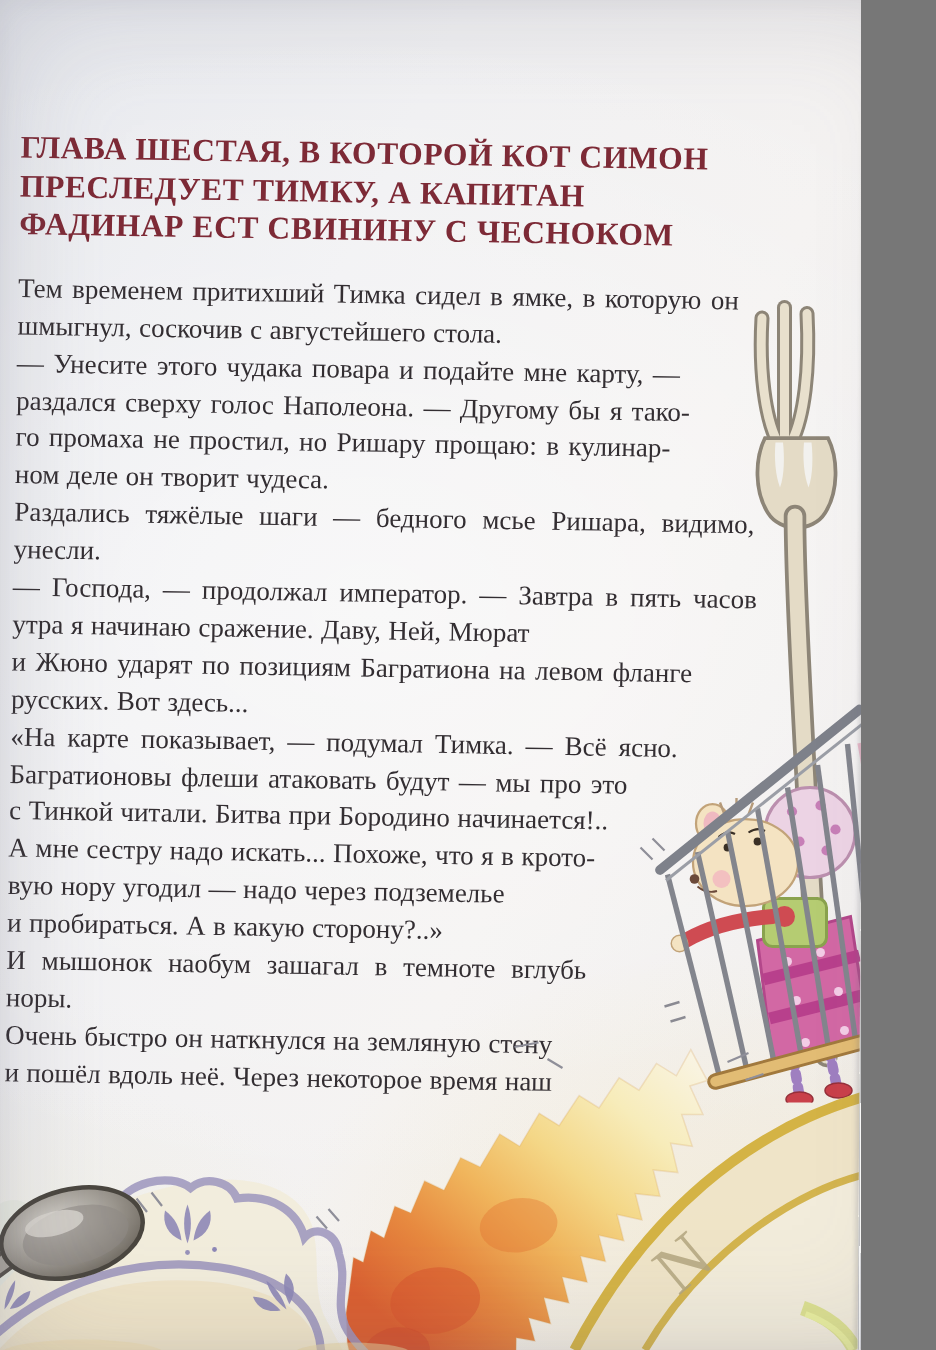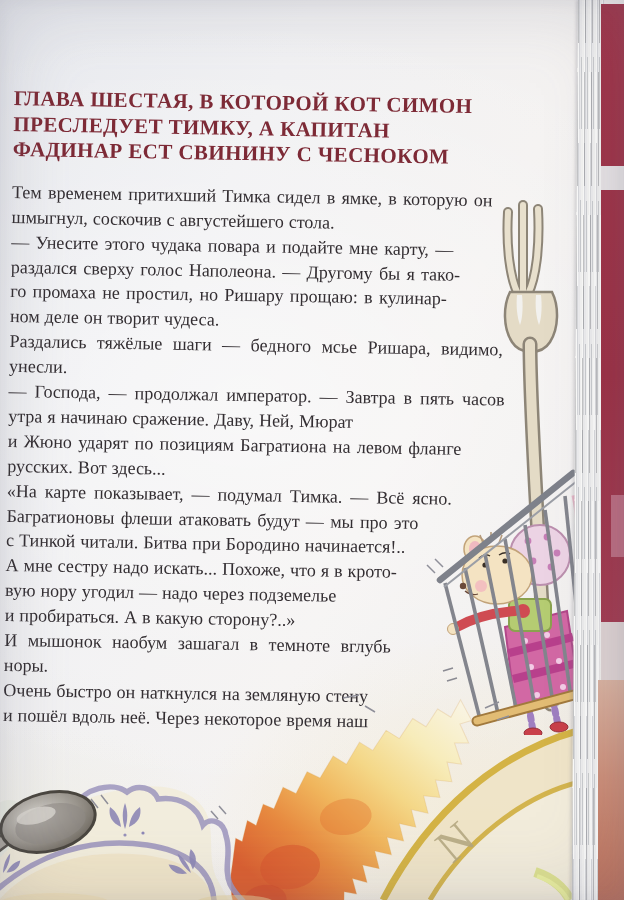--- a/index.html
+++ b/index.html
@@ -1,17 +1,17 @@
 <!DOCTYPE html>
 <html><head>
 <meta charset="utf-8">
 <style>
   html,body{margin:0;padding:0;background:#777;}
   .photo{
-    position:relative;width:624px;height:900px;overflow:hidden;
+    position:relative;width:574px;height:900px;overflow:hidden;
     font-family:"Liberation Serif", serif;
     background:#a3a3a3;
   }
   .paper{
     position:absolute;left:0;top:0;width:624px;height:900px;
     background:
       radial-gradient(ellipse 430px 300px at 78% 94%, rgba(246,233,198,.55), transparent 70%),
       radial-gradient(ellipse 320px 220px at 2% 97%, rgba(238,236,214,.5), transparent 72%),
       radial-gradient(ellipse 700px 500px at 40% 45%, rgba(255,255,255,.5), transparent 80%),
       linear-gradient(115deg,#e7e9ee 0%,#f0f0f2 30%,#f4f2f1 58%,#edebea 100%);

